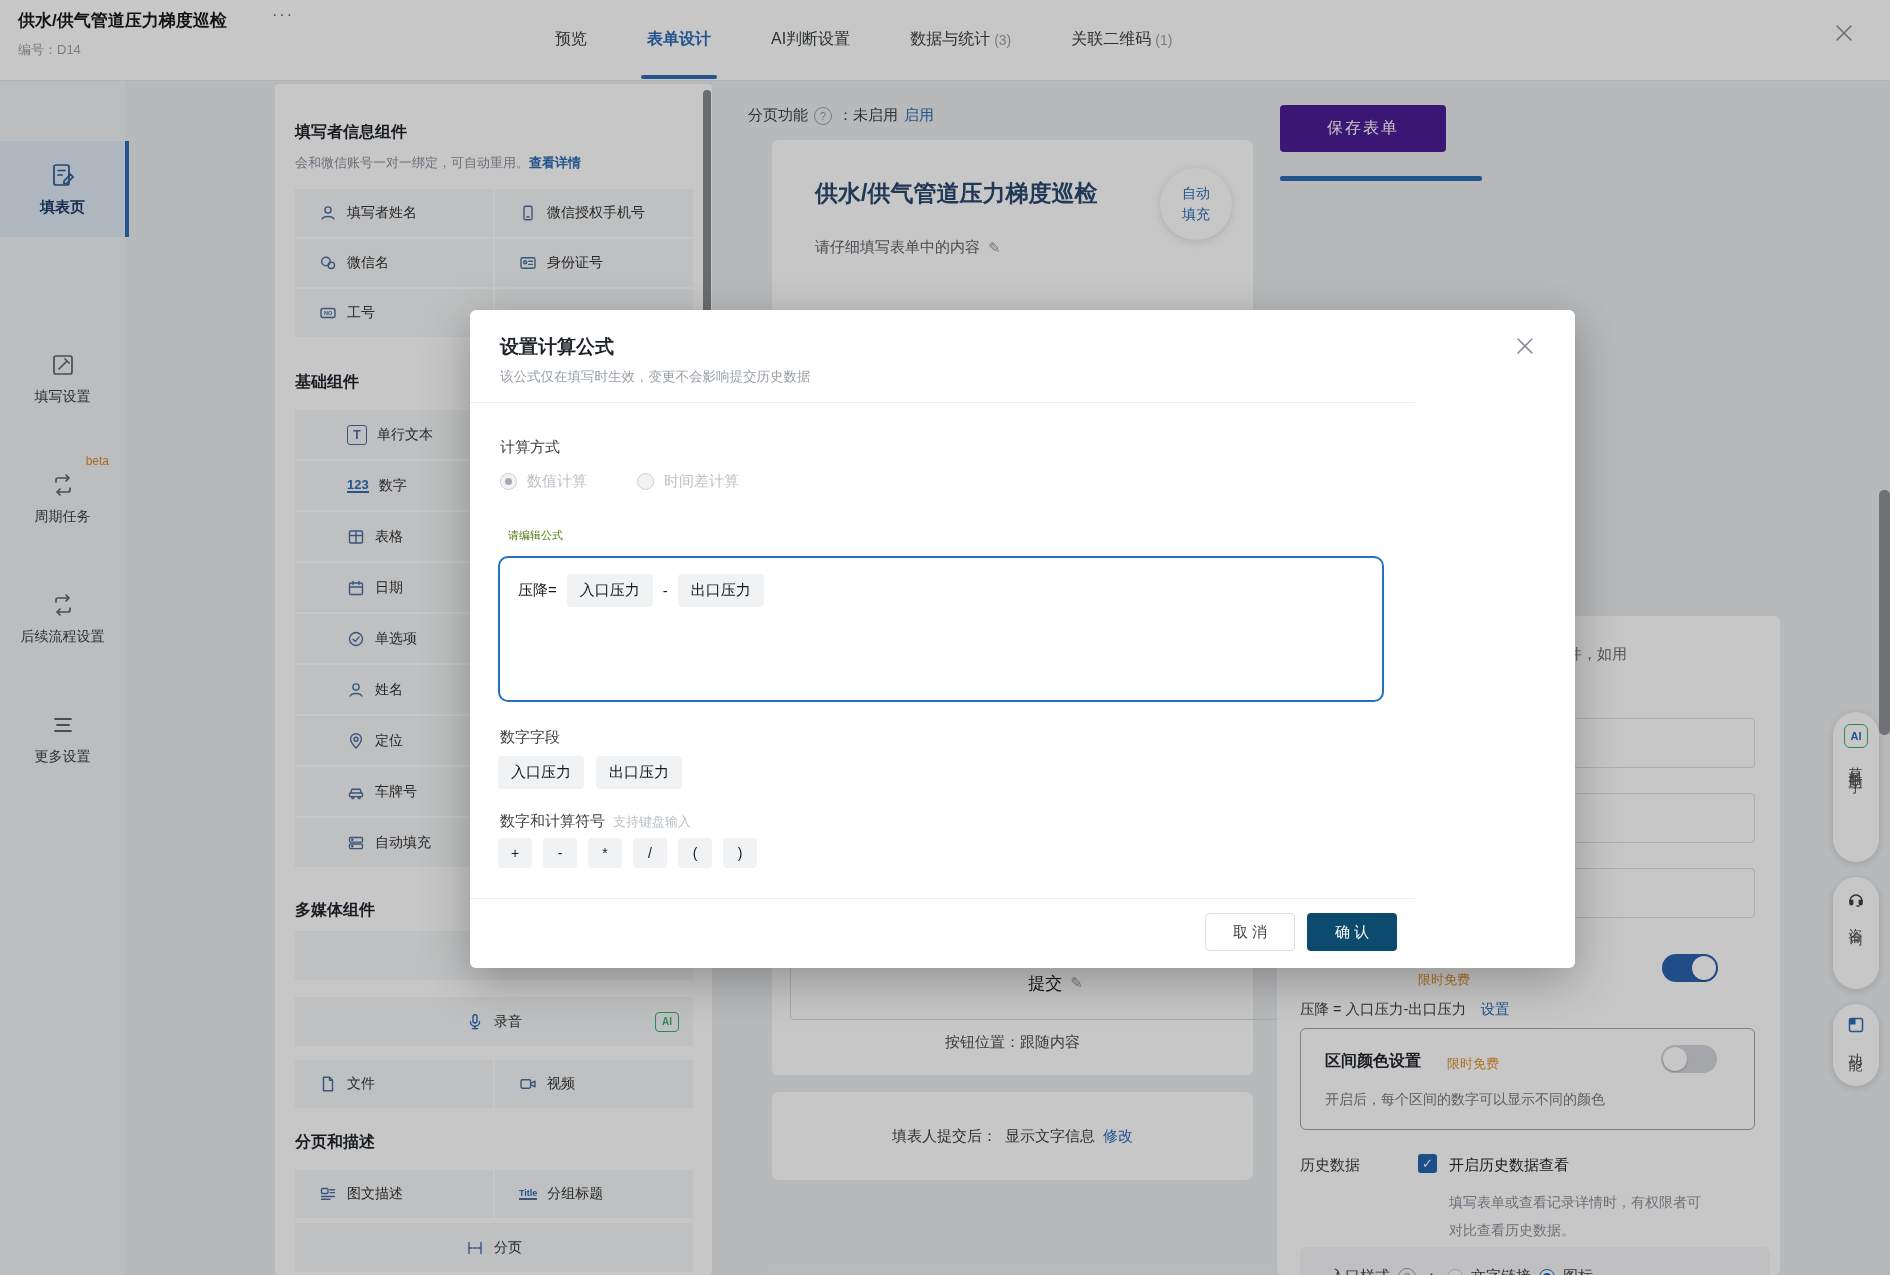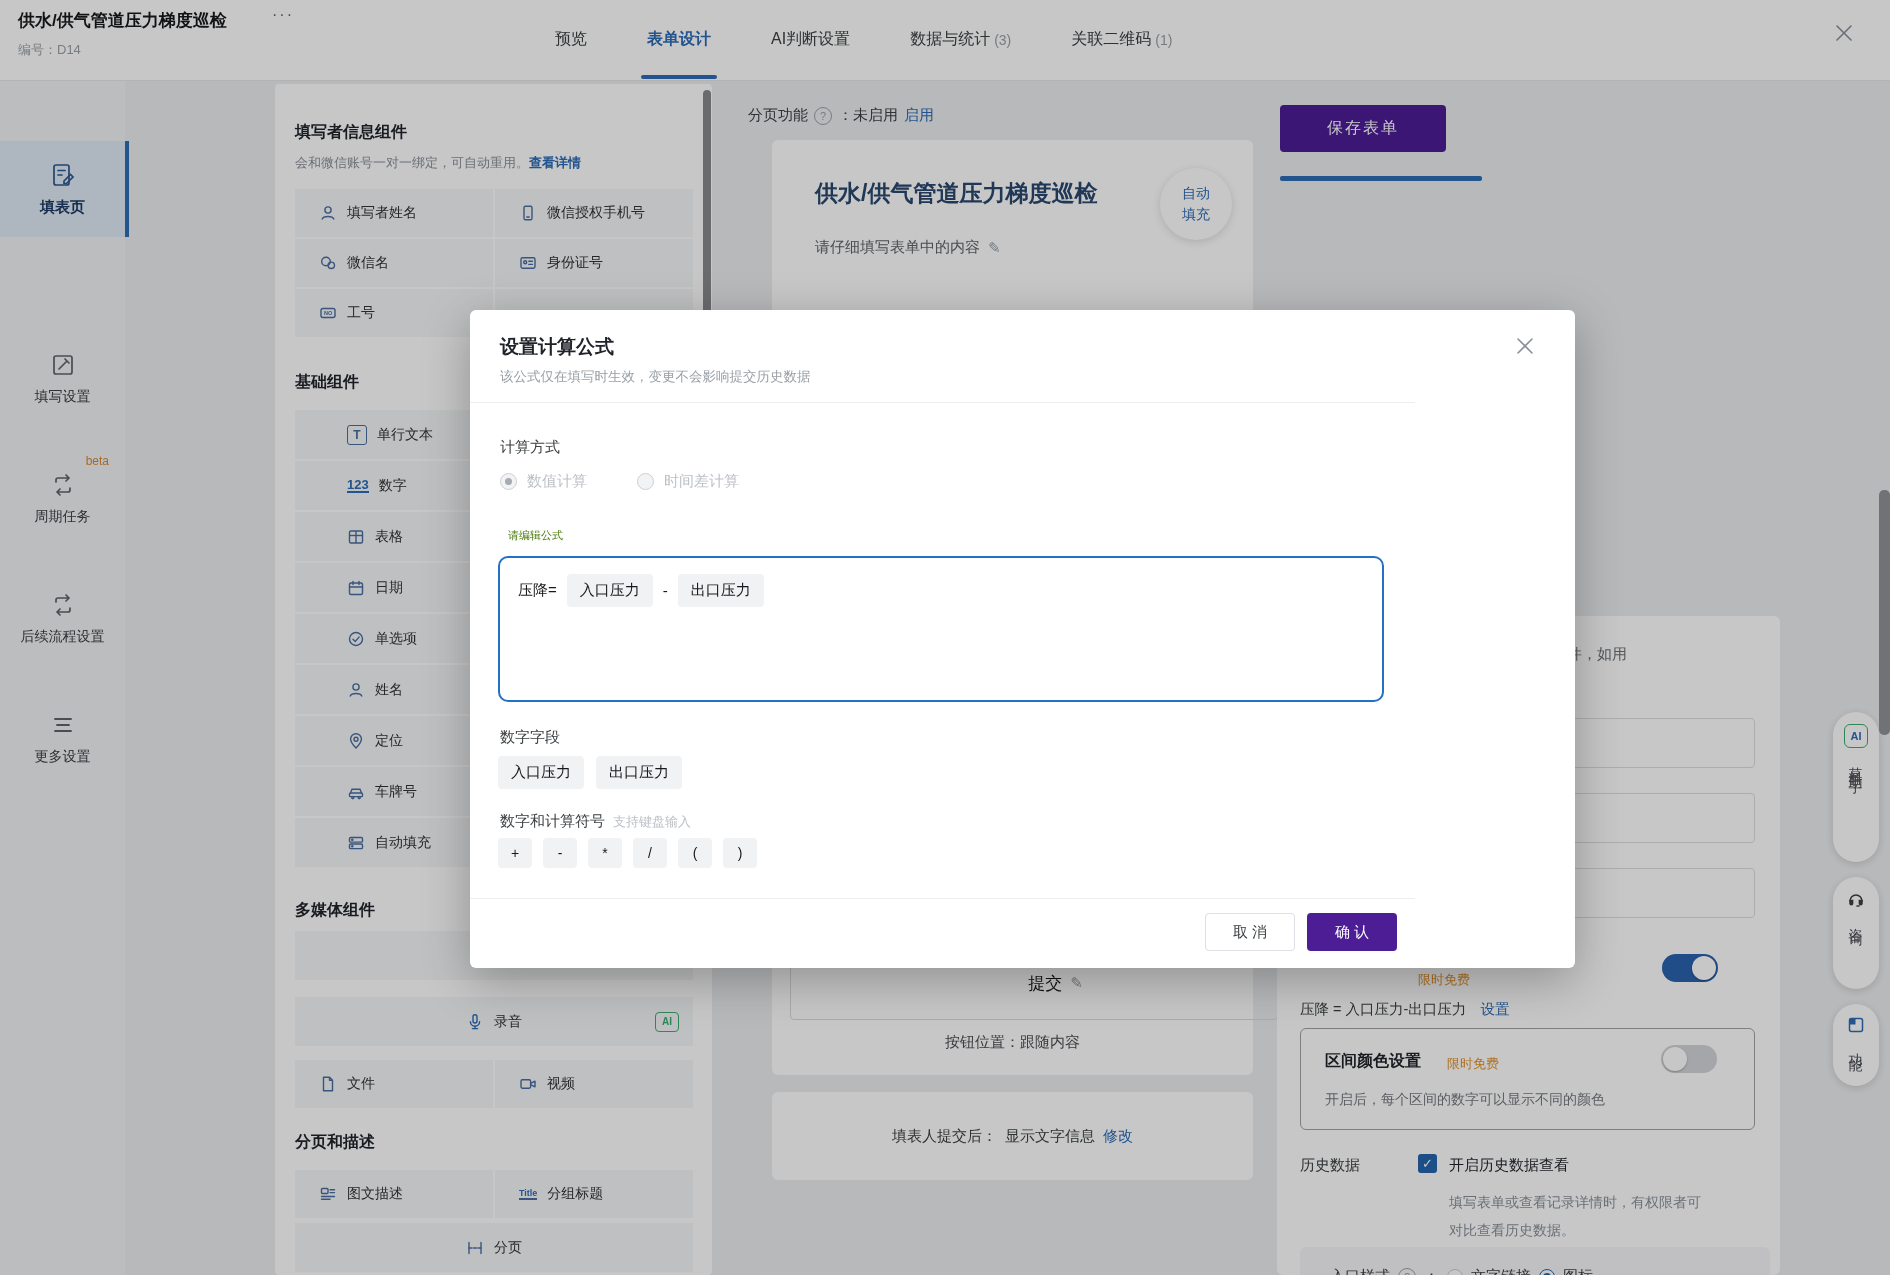--- a/index.html
+++ b/index.html
@@ -122,21 +122,21 @@
   .chip{background:#f1f2f4;border-radius:4px;padding:7px 13px;font-size:15px;color:#17191c;cursor:pointer;}
   #m-fields-label{position:absolute;left:30px;top:418px;font-size:15px;color:#3c4043;}
   #m-fields{position:absolute;left:28px;top:446px;display:flex;gap:12px;}
   #m-sym-label{position:absolute;left:30px;top:502px;font-size:15px;color:#3c4043;}
   #m-sym-hint{color:#bcc1c7;font-size:13px;margin-left:8px;font-weight:normal;}
   #m-ops{position:absolute;left:28px;top:528px;display:flex;gap:11px;}
   .op{width:34px;height:30px;background:#f1f2f4;border:none;border-radius:4px;font-size:14px;color:#17191c;cursor:pointer;}
   #m-div2{position:absolute;left:0;top:588px;width:945px;height:1px;background:#ededee;}
   #m-cancel{position:absolute;left:735px;top:603px;width:90px;height:38px;background:#fff;border:1px solid #dcdfe3;
             border-radius:4px;font-size:15px;color:#3c4043;cursor:pointer;}
-  #m-ok{position:absolute;left:837px;top:603px;width:90px;height:38px;background:#4c1d95;border:none;
+  #m-ok{position:absolute;left:837px;top:603px;width:90px;height:38px;background:#0c4a6e;border:none;
         border-radius:4px;font-size:15px;color:#fff;cursor:pointer;}
   .xicon line{stroke:#8a9099;stroke-width:1.6;stroke-linecap:round;}
 </style>
 </head>
 <body>
 
 <div class="abs" id="topbar">
   <div class="abs" id="tb-title">供水/供气管道压力梯度巡检</div>
   <div class="abs" id="tb-more">···</div>
   <div class="abs" id="tb-no">编号：D14</div>

